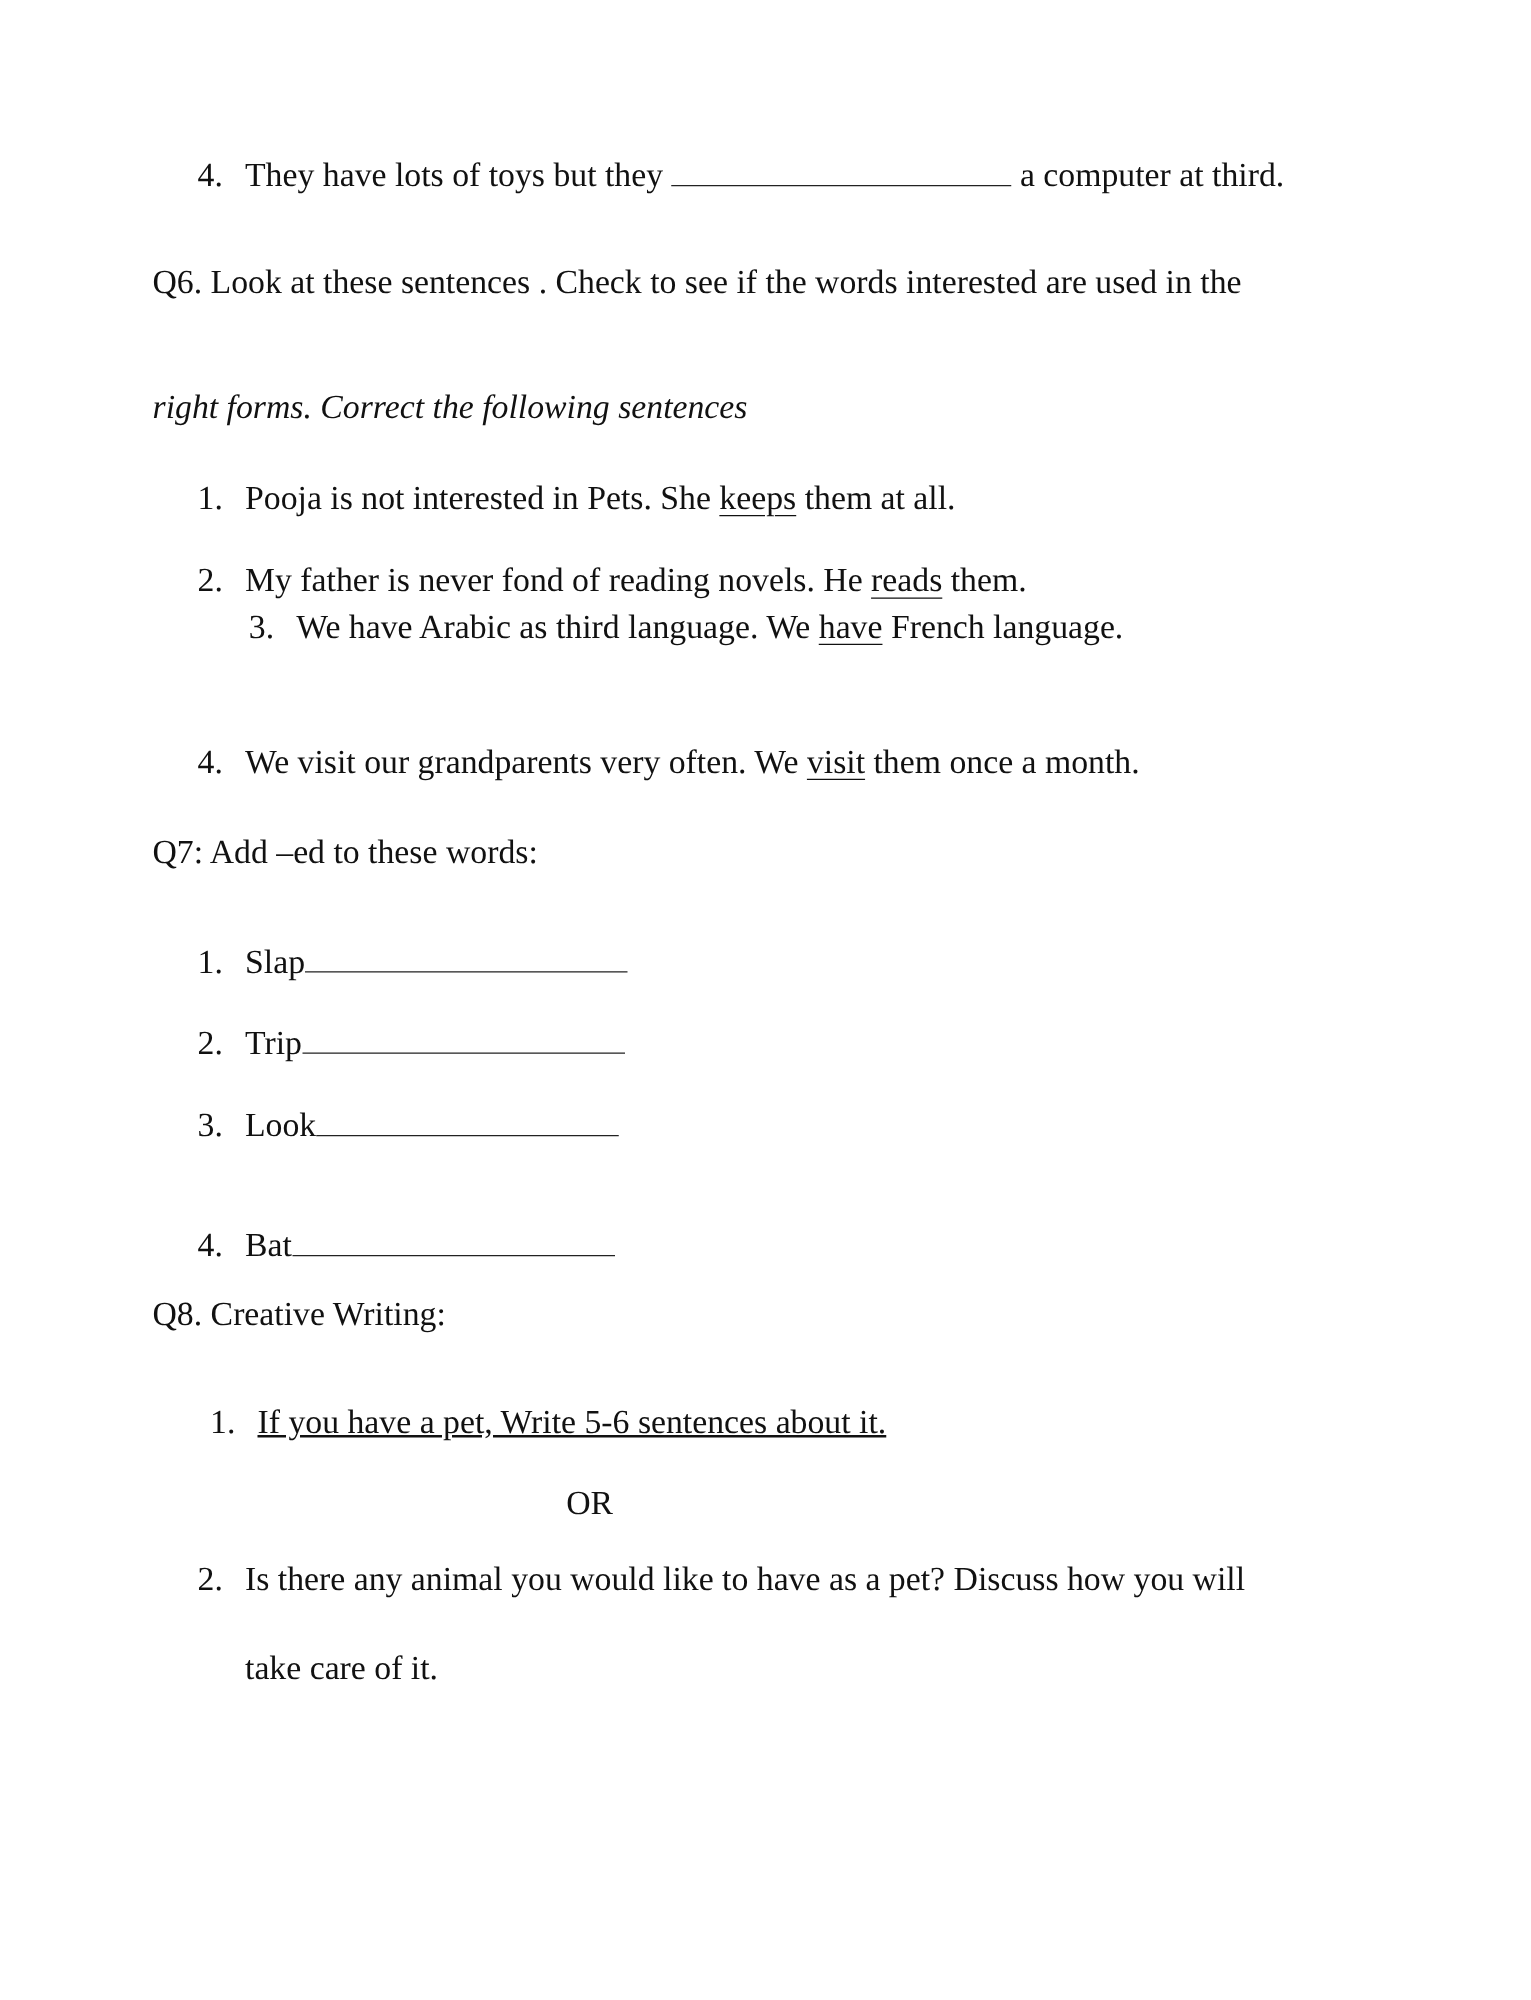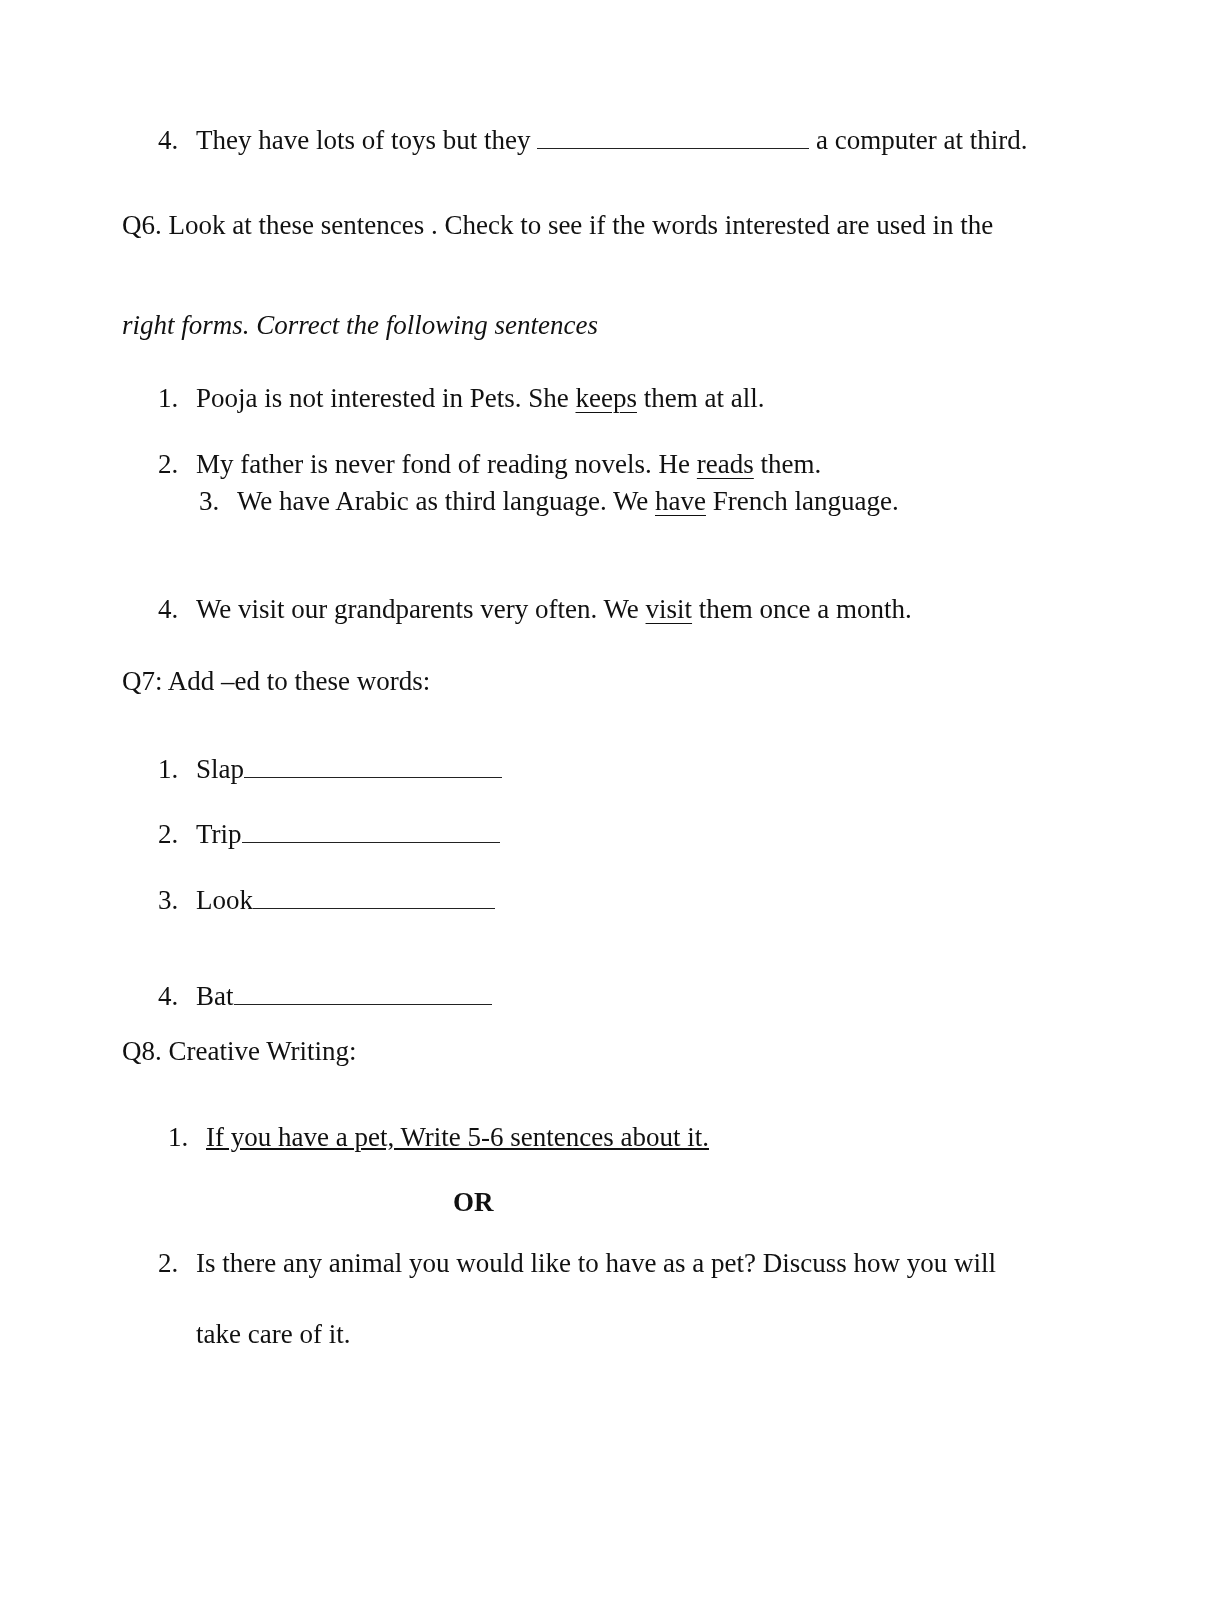--- a/index.html
+++ b/index.html
@@ -84,18 +84,18 @@
 <div class="line" style="left:158px; top:982px;">
   <span class="num">4.</span><span>Bat</span><span class="blank" style="width:258px;"></span>
 </div>
 
 <div class="line" style="left:122px; top:1038px;">Q8. Creative Writing:</div>
 
 <div class="line" style="left:168px; top:1124px;text-decoration:underline;">
   <span class="num">1.</span><span>If you have a pet, Write 5-6 sentences about it.</span>
 </div>
 
-<div class="line" style="left:453px; top:1189px;font-weight:bold;">OR</div>
+<div class="line" style="left:453px; top:1189px;">OR</div>
 
 <div class="line" style="left:158px; top:1250px;">
   <span class="num">2.</span><span>Is there any animal you would like to have as a pet? Discuss how you will</span>
 </div>
 <div class="line" style="left:196px; top:1321px;">take care of it.</div>
 
 </body></html>

